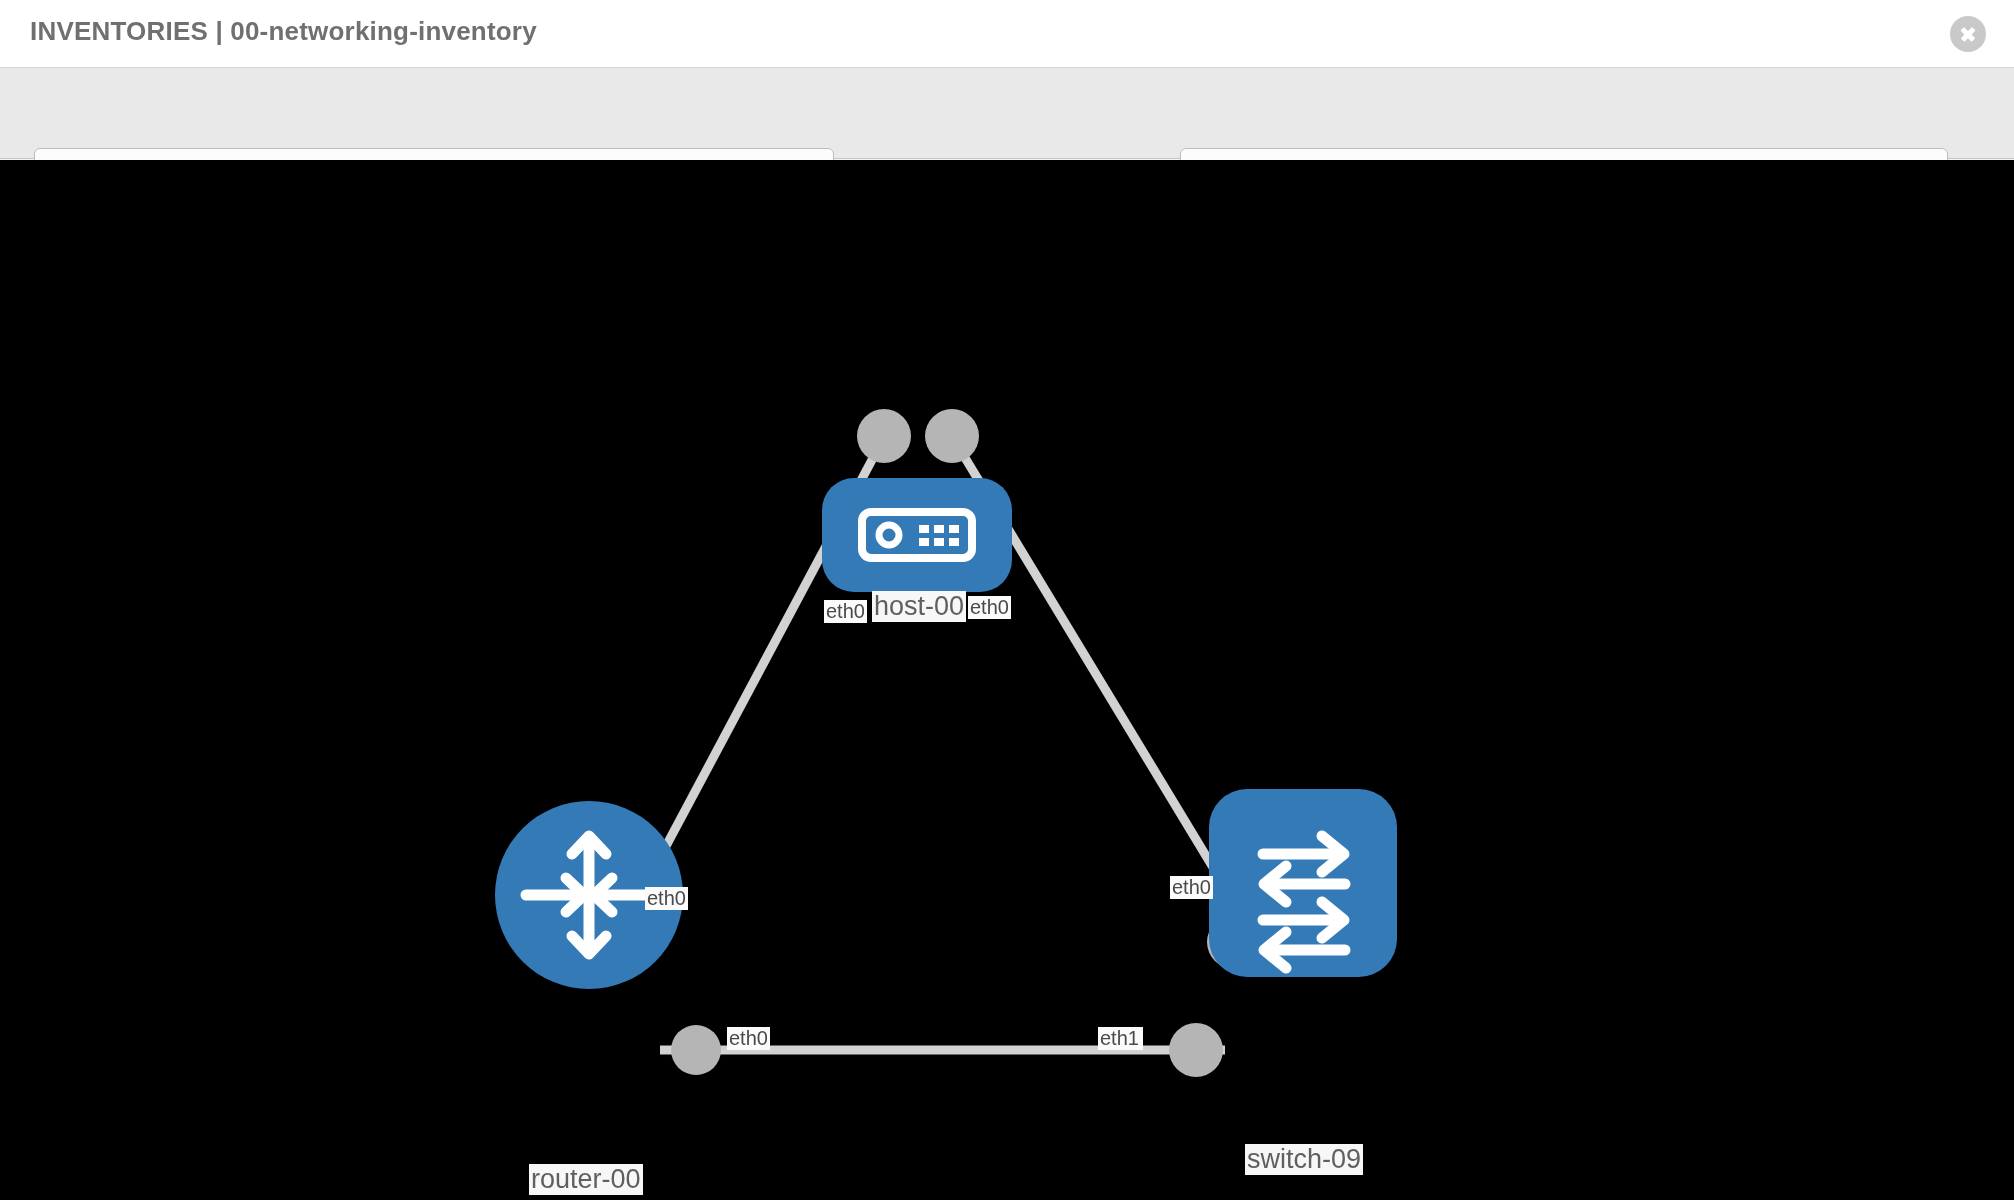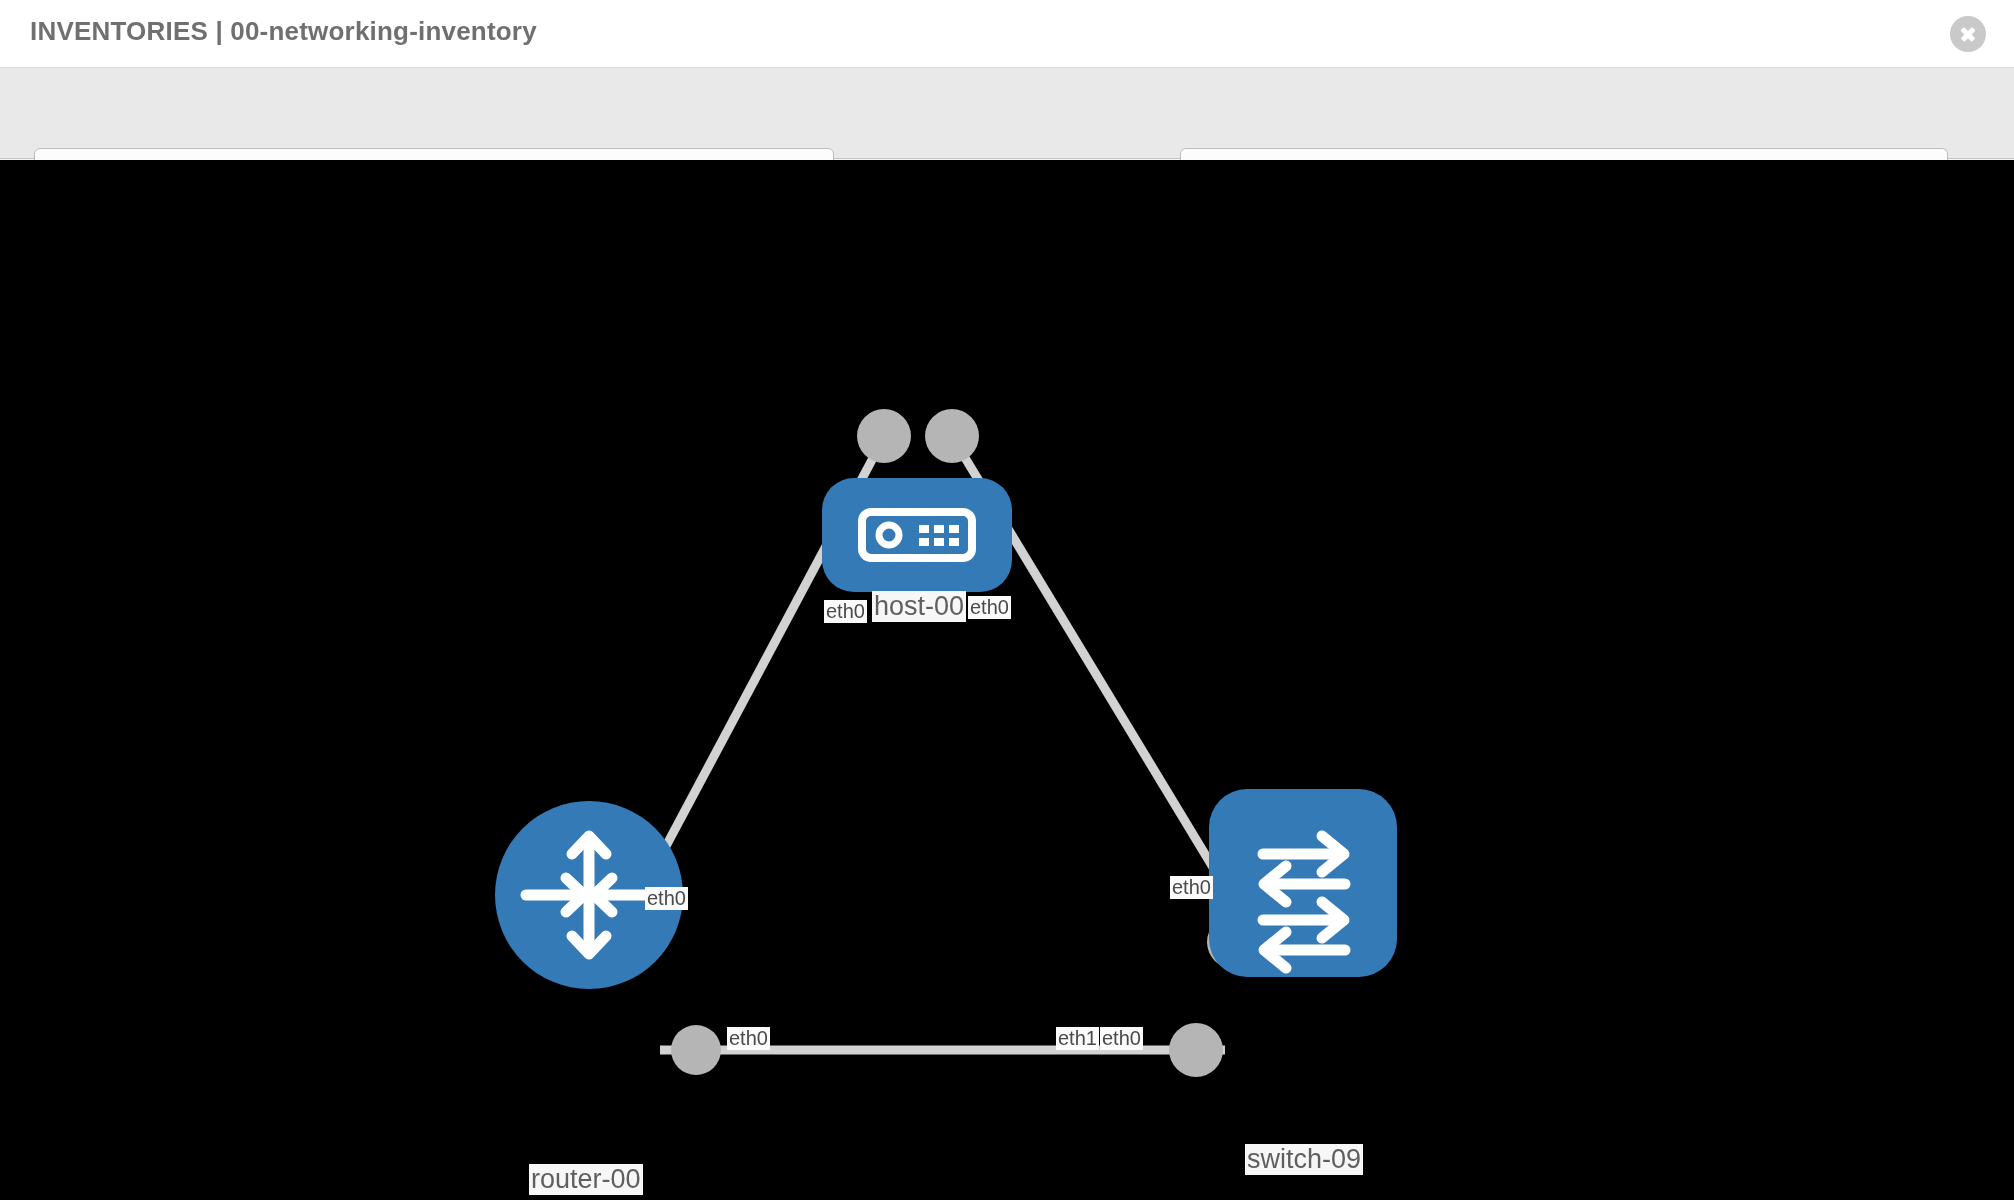--- a/index.html
+++ b/index.html
@@ -266,21 +266,21 @@
     <div class="iface-label" style="left:968px; top:436px;">eth0</div>
 
     <div class="iface-label" style="left:645px; top:727px;">eth0</div>
 
     <div class="iface-label" style="left:1170px; top:716px;">eth0</div>
 
     <div class="iface-label" style="left:727px; top:867px;">eth0</div>
 
     <div class="iface-label" style="left:1100px; top:867px;">eth0</div>
 
-    <div class="iface-label" style="left:1056px; top:867px;">eth1</div>
+    <div class="iface-label" style="left:1098px; top:867px;">eth1</div>
 
     <div class="node-label" style="left:872px; top:431px;">host-00</div>
 
     <div class="node-label" style="left:529px; top:984px;margin-top:20px;">router-00</div>
 
     <div class="node-label" style="left:1245px; top:984px;">switch-09</div>
 
   </div>
 </div>
 

